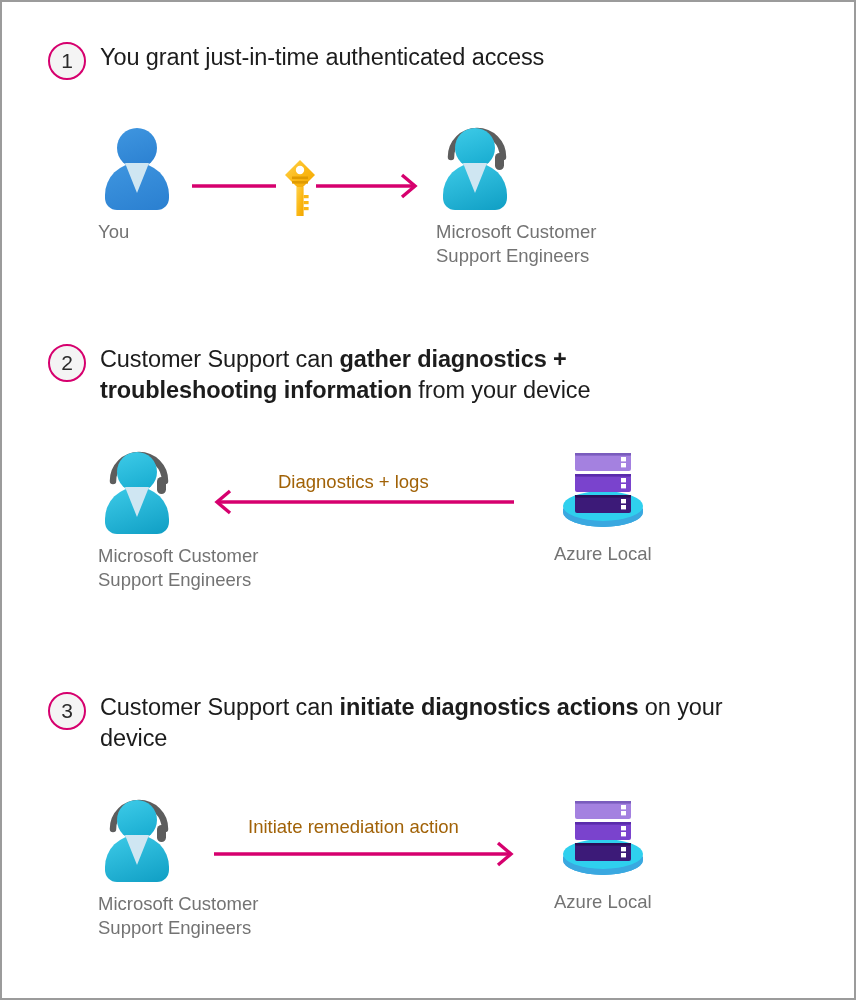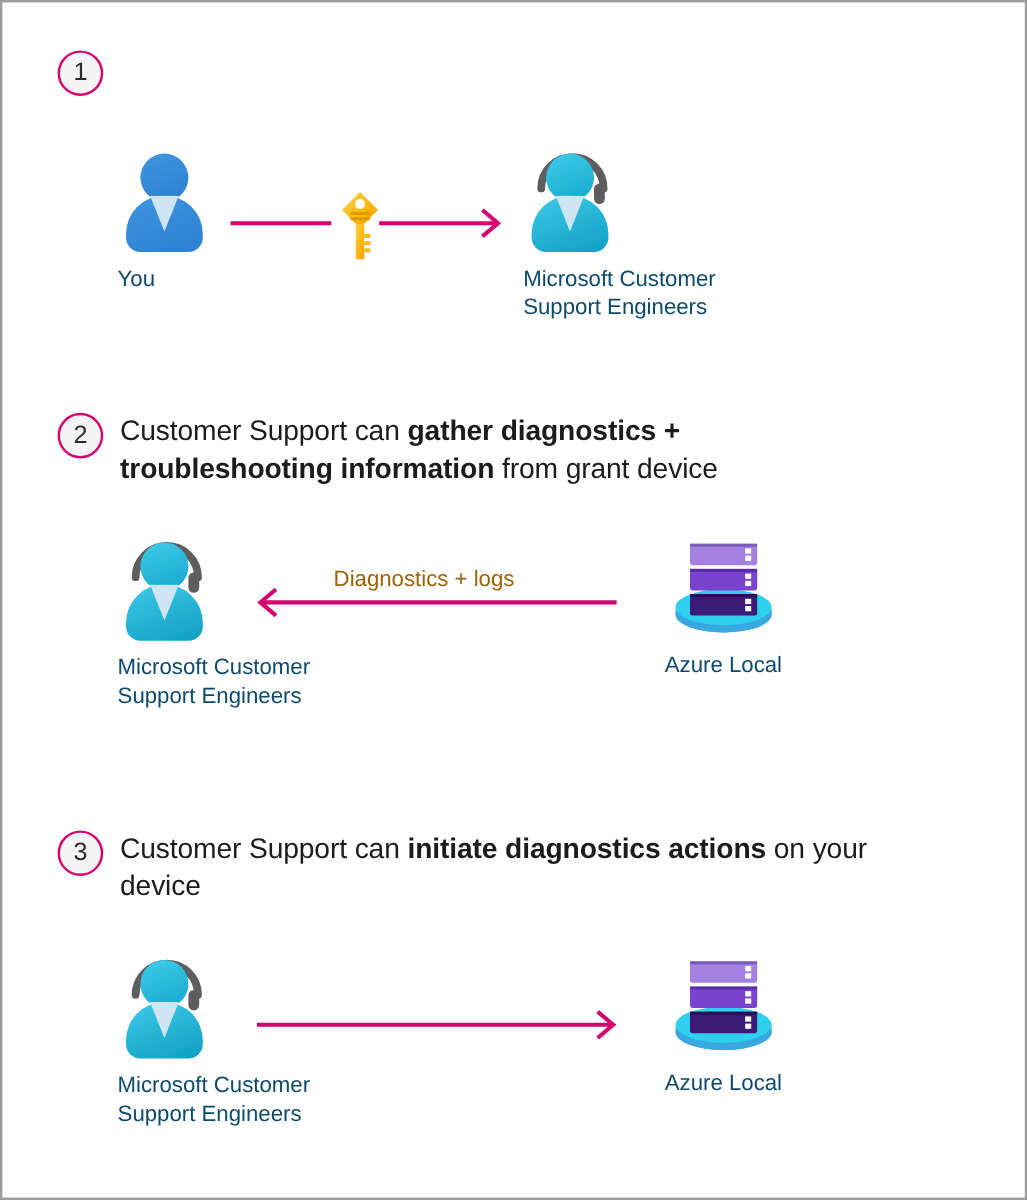--- a/index.html
+++ b/index.html
@@ -52,21 +52,21 @@
   .step-text b { font-weight: bold; }
 
   
   .row { position: absolute; }
 
   .node { position: absolute; text-align: center; }
   .node-label {
     margin-top: 6px;
     font-size: 18.5px;
     line-height: 24px;
-    color: #0c4a6e;
+    color: #737373;
     white-space: pre-line;
   }
   .node-label.left { text-align: left; }
 
   
   .avatar { position: relative; width: 78px; height: 92px; margin: 0 auto; }
   .avatar.left-align { margin: 0; }
 
   .av-head {
     position: absolute;
@@ -113,20 +113,23 @@
     white-space: nowrap;
   }
 </style>
 </head>
 <body>
 
 <div class="canvas">
 
   <div class="step" style="left:46px; top:40px;">
     <div class="step-badge">1</div>
+    <div class="step-text">
+      <span>You grant just-in-time authenticated access</span>
+    </div>
   </div>
 
   <div class="row" style="left:0; top:120px; width:856px; height:150px;">
 
     <div class="node" style="left:96px; top:0;">
       <div class="avatar av-blue left-align">
         <div class="av-head"></div>
         <div class="av-body"></div>
         <div class="av-collar"></div>
       </div>
@@ -168,21 +171,21 @@
         <div class="av-collar"></div>
       </div>
       <div class="node-label left">Microsoft Customer
 Support Engineers</div>
     </div>
   </div>
 
   <div class="step" style="left:46px; top:342px;">
     <div class="step-badge">2</div>
     <div class="step-text">
-      <span>Customer Support can </span><b>gather diagnostics + troubleshooting information</b><span> from grant device</span>
+      <span>Customer Support can </span><b>gather diagnostics + troubleshooting information</b><span> from your device</span>
     </div>
   </div>
 
   <div class="row" style="left:0; top:444px; width:856px; height:150px;">
 
     <div class="node" style="left:96px; top:0;">
       <div class="avatar av-cyan left-align">
         <svg class="av-headset" viewBox="0 0 60 52">
           <path d="M4 36 A26 26 0 0 1 56 36" fill="none" stroke="#5d5d5d" stroke-width="6.5" stroke-linecap="round"></path>
           <rect x="48" y="32" width="9" height="17" rx="4.5" fill="#5d5d5d"></rect>
@@ -242,20 +245,21 @@
           <rect x="48" y="32" width="9" height="17" rx="4.5" fill="#5d5d5d"></rect>
         </svg>
         <div class="av-head"></div>
         <div class="av-body"></div>
         <div class="av-collar"></div>
       </div>
       <div class="node-label left">Microsoft Customer
 Support Engineers</div>
     </div>
 
+    <div class="arrow-label" style="left:246px; top:22px;">Initiate remediation action</div>
 
     <svg class="arrow" style="left:212px; top:44px;" width="306" height="32" viewBox="0 0 306 32">
       <line x1="0" y1="16" x2="296" y2="16" stroke="#d6006e" stroke-width="3.4"></line>
       <polyline points="284,5 297,16 284,27" fill="none" stroke="#d6006e" stroke-width="3.4"></polyline>
     </svg>
 
     <div class="node" style="left:552px; top:-2px;">
       <div class="server">
         <svg viewBox="0 0 96 92" width="96" height="92">
           <ellipse cx="48" cy="68" rx="40" ry="15" fill="#3aa8e0"></ellipse>

